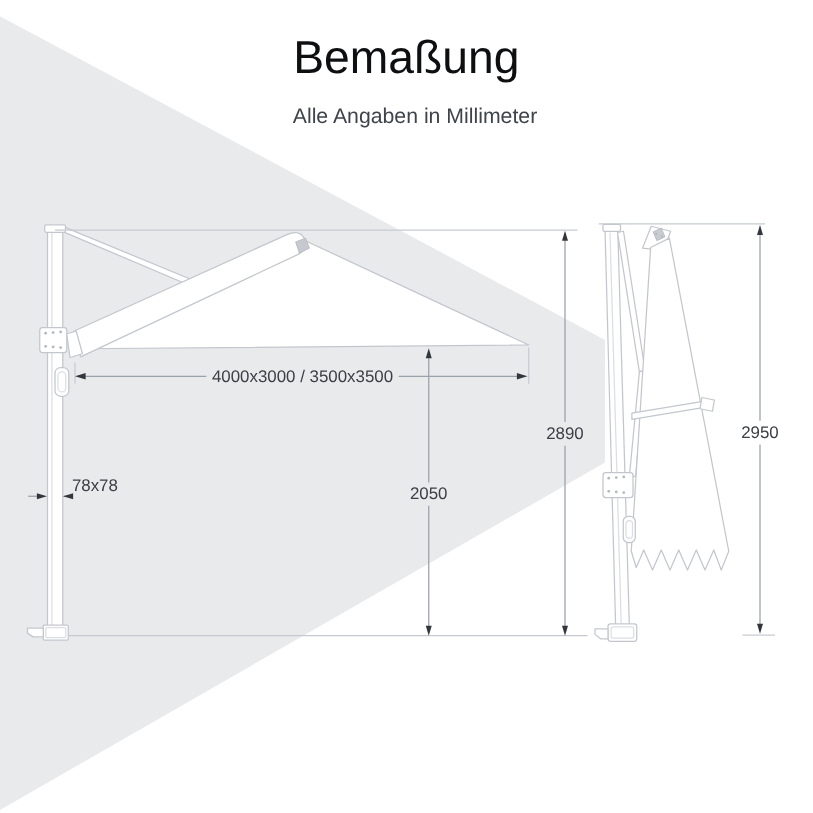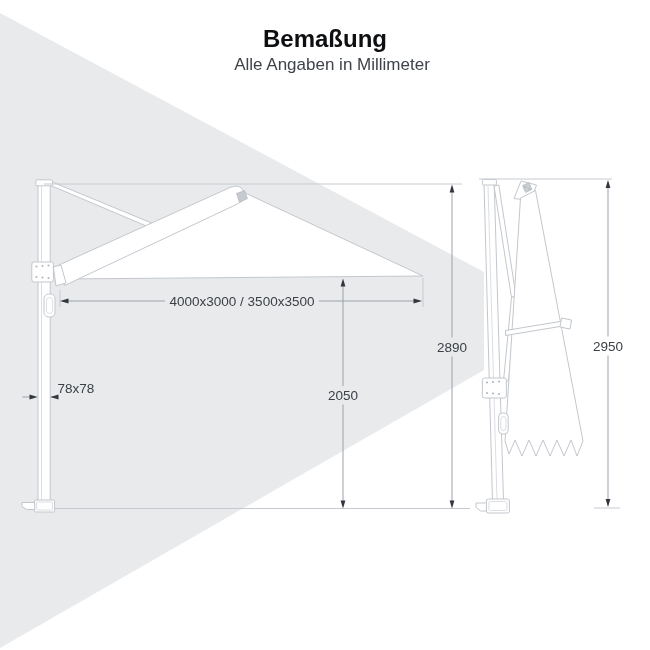--- a/index.html
+++ b/index.html
@@ -1,21 +1,21 @@
 <!DOCTYPE html>
 <html><head>
 <meta charset="utf-8">
 <style>
   html,body{margin:0;padding:0;background:#ffffff;}
   .stage{position:relative;width:650px;height:650px;overflow:hidden;background:#fff;
          font-family:"Liberation Sans",sans-serif;}
   .drawing{position:absolute;left:0;top:0;}
   .header{position:absolute;left:0;top:26px;width:650px;text-align:center;z-index:2;}
-  .title{font-size:24px;font-weight:700;color:#0e0f11;line-height:1.1;}
-  .subtitle{font-size:17px;color:#3f434a;margin-top:3px;padding-left:14px;}
+  .title{font-size:37px;font-weight:400;color:#0e0f11;line-height:1.1;}
+  .subtitle{font-size:17px;color:#3f434a;margin-top:16px;padding-left:14px;}
   .struct{fill:#ffffff;stroke:#c3c7cd;stroke-width:1;stroke-linejoin:round;}
   .struct-light{fill:none;stroke:#dcdee3;stroke-width:1;}
   .ext{stroke:#c6cad0;stroke-width:1;fill:none;}
   .dim{stroke:#9ba1a9;stroke-width:1;fill:none;}
   .arrow{fill:#33373d;stroke:none;}
   .dot{fill:#b3b7be;stroke:none;}
   .dim-text{font-family:"Liberation Sans",sans-serif;font-size:13.5px;fill:#3c4046;}
 </style>
 </head>
 <body>

